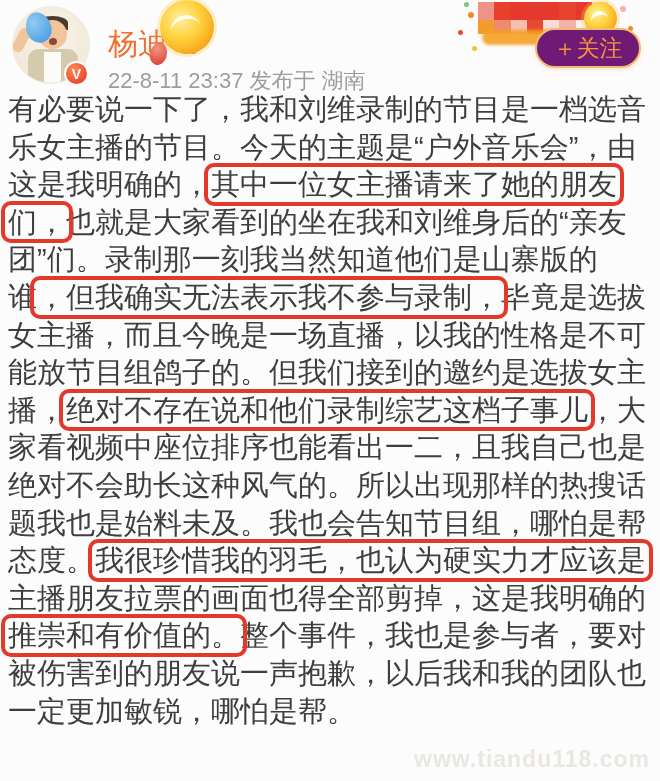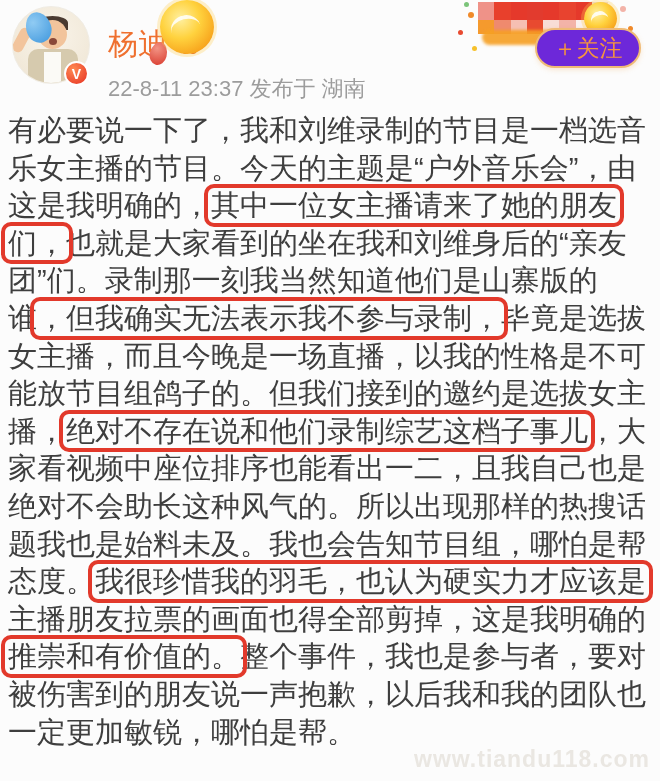--- a/index.html
+++ b/index.html
@@ -30,38 +30,38 @@
     background:radial-gradient(circle at 38% 35%,#fff0a0 0%,#ffd23e 40%,var(--sun_orange) 78%,#f08d0e 100%);
     box-shadow:0 0 0 3px rgba(255,205,80,.30);}
   .sun::after{content:"";position:absolute;left:20%;top:28%;width:56%;height:46%;border-radius:50%;
     border-top:4px solid rgba(255,255,255,.85);transform:rotate(-14deg);}
   .sun-avatar{left:160px;top:0px;width:54px;height:54px;z-index:5;}
   .sun-right{left:584px;top:2px;width:33px;height:33px;z-index:2;}
   .user-info{position:absolute;left:108px;top:24px;z-index:3;}
   .name-row{display:flex;align-items:center;gap:10px;}
   .username{font-size:30px;font-weight:400;color:var(--username_orange);cursor:pointer;}
   .flower-badge{font-size:27px;color:#f2a41f;text-shadow:0 1px 0 #e2672a;line-height:1;}
-  .timestamp{margin-top:9px;font-size:22px;color:var(--timestamp_gray);text-align:right;}
+  .timestamp{margin-top:1px;font-size:22px;color:var(--timestamp_gray);text-align:right;}
   .mosaic{position:absolute;left:478px;top:2px;width:130px;height:32px;display:grid;
     grid-template-columns:repeat(8,1fr);grid-template-rows:18px 14px;z-index:1;}
   .smear{position:absolute;left:482px;top:30px;width:126px;height:15px;background:var(--smear_orange);
     border-radius:8px;filter:blur(1.5px);opacity:.9;z-index:1;}
   .follow-btn{position:absolute;left:535px;top:28px;width:106px;height:40px;border-radius:21px;
-    border:2px solid var(--follow_border_orange);background:#6d28d9;color:var(--follow_text_orange);
+    border:2px solid var(--follow_border_orange);background:#701a75;color:var(--follow_text_orange);
     font-size:23px;display:flex;align-items:center;justify-content:center;z-index:7;
     font-family:inherit;box-shadow:0 2px 5px rgba(240,170,90,.25);cursor:pointer;box-sizing:border-box;}
   .dot{position:absolute;border-radius:50%;z-index:1;}
   .d1{left:468px;top:12px;width:6px;height:6px;background:#f08a2a;}
   .d2{left:458px;top:30px;width:5px;height:5px;background:#e84a30;}
   .d3{left:472px;top:46px;width:5px;height:5px;background:#f6c12c;}
   .d4{left:620px;top:6px;width:6px;height:6px;background:#f3b3a8;}
   .d5{left:628px;top:26px;width:5px;height:5px;background:#f08a2a;}
   .d6{left:464px;top:2px;width:5px;height:5px;background:#7cc47a;}
   
-  .post-body{position:absolute;left:8px;top:112px;width:648px;z-index:2;}
+  .post-body{position:absolute;left:8px;top:91px;width:648px;z-index:2;}
   .tl{white-space:nowrap;height:37.6px;line-height:37.6px;font-size:29px;
     color:var(--text_dark);font-weight:500;}
   .hl{position:relative;display:inline-block;}
   .hl::after{content:"";position:absolute;left:-7px;right:-7px;top:-3px;bottom:-2px;
     border:4px solid var(--annotation_red);border-radius:10px;pointer-events:none;}
   
   .site-watermark{position:absolute;right:10px;bottom:8px;font-size:23px;font-weight:bold;
     letter-spacing:1px;color:var(--watermark_gray);z-index:1;}
 </style>
 </head>

